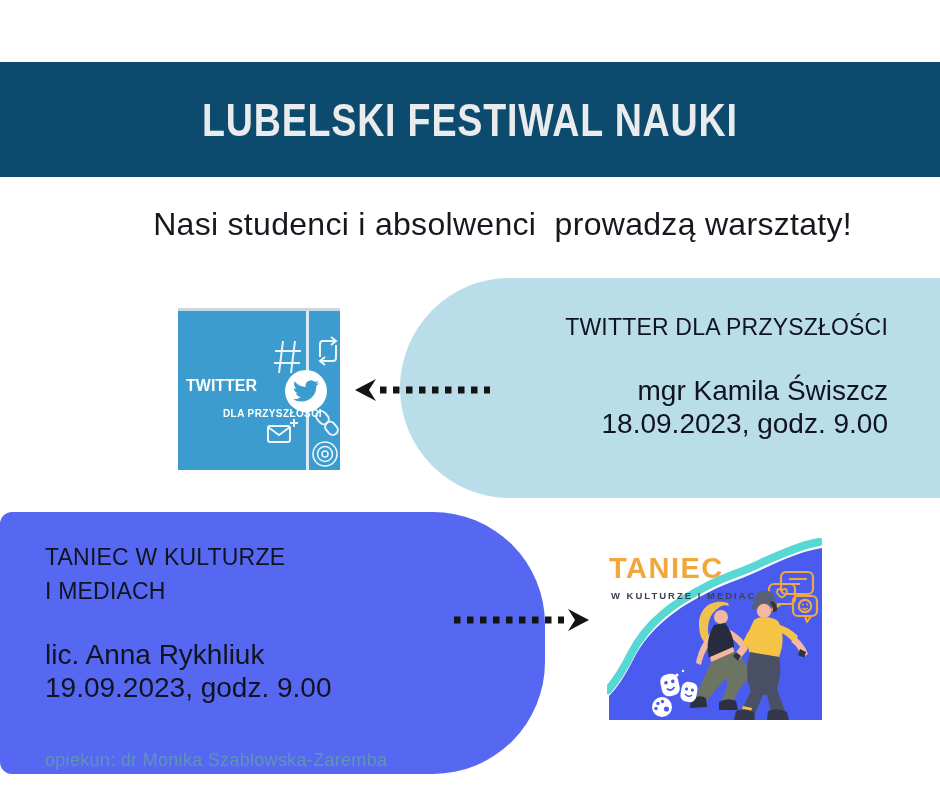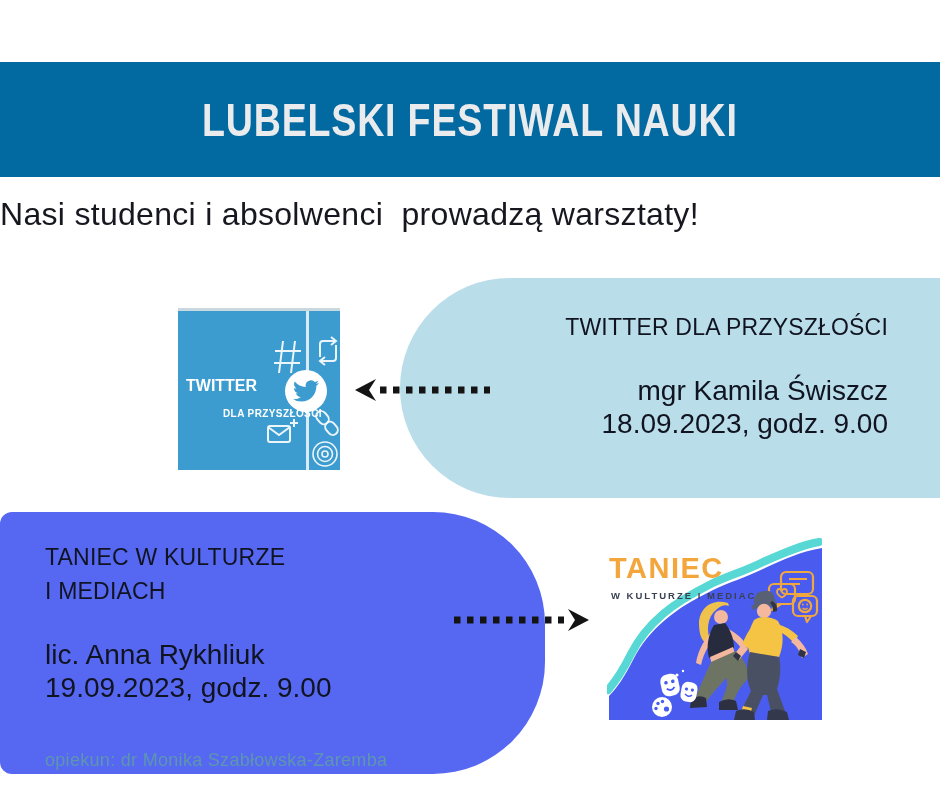--- a/index.html
+++ b/index.html
@@ -2,30 +2,30 @@
 <html><head>
 <meta charset="utf-8">
 <style>
   html,body{margin:0;padding:0;background:#ffffff;}
   .poster{
     position:relative;width:940px;height:788px;background:#ffffff;overflow:hidden;
     font-family:"Liberation Sans",sans-serif;color:#12141e;
   }
   
   .banner{
-    position:absolute;left:0;top:62px;width:940px;height:115px;background:#0369a1;
+    position:absolute;left:0;top:62px;width:940px;height:115px;background:#0c4a6e;
     display:flex;align-items:center;justify-content:center;
   }
   .banner-title{
     font-size:47px;font-weight:700;color:#e9ebec;letter-spacing:1px;
     transform:scaleX(0.8);white-space:nowrap;
   }
   
   .headline{
-    position:absolute;left:0;top:196px;width:852px;text-align:left;
+    position:absolute;left:0;top:206px;width:852px;text-align:right;
     font-size:32px;font-weight:400;color:#17171f;white-space:pre;letter-spacing:.3px;
   }
   
   .thumb-twitter{
     position:absolute;left:178px;top:308px;width:162px;height:162px;background:#3d9ccf;
     border-top:3px solid #c9d8de;box-sizing:border-box;
   }
   .tw-vline{position:absolute;left:128px;top:0;width:3px;height:159px;background:rgba(255,255,255,.8);}
   .tw-title{position:absolute;left:8px;top:66px;font-size:16px;font-weight:800;color:#fff;white-space:nowrap;}
   .tw-sub{position:absolute;left:17px;top:97px;font-size:10px;font-weight:700;color:#fff;letter-spacing:.4px;white-space:nowrap;padding-left:28px;}

